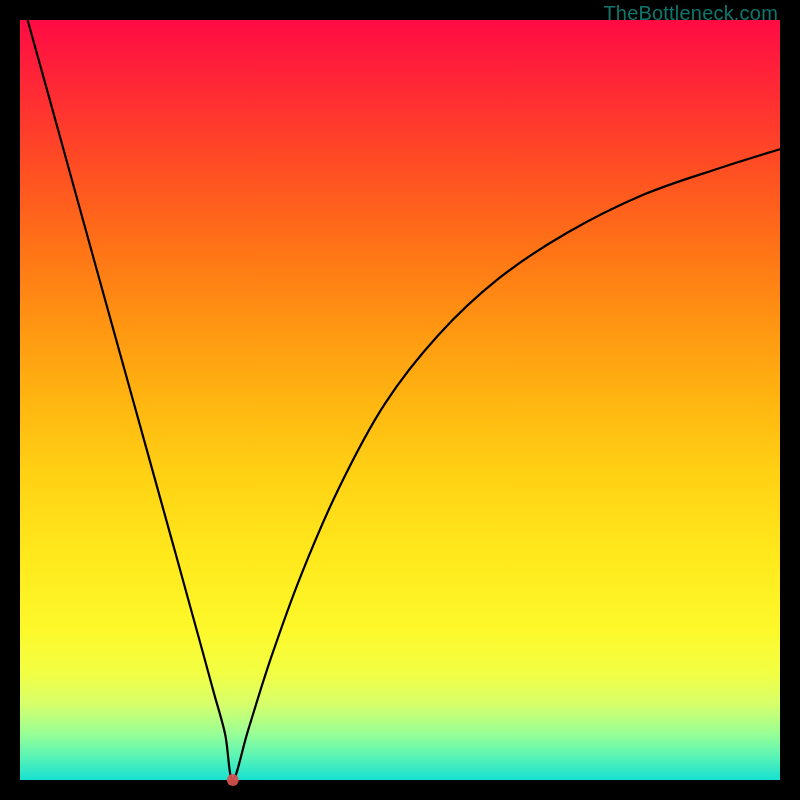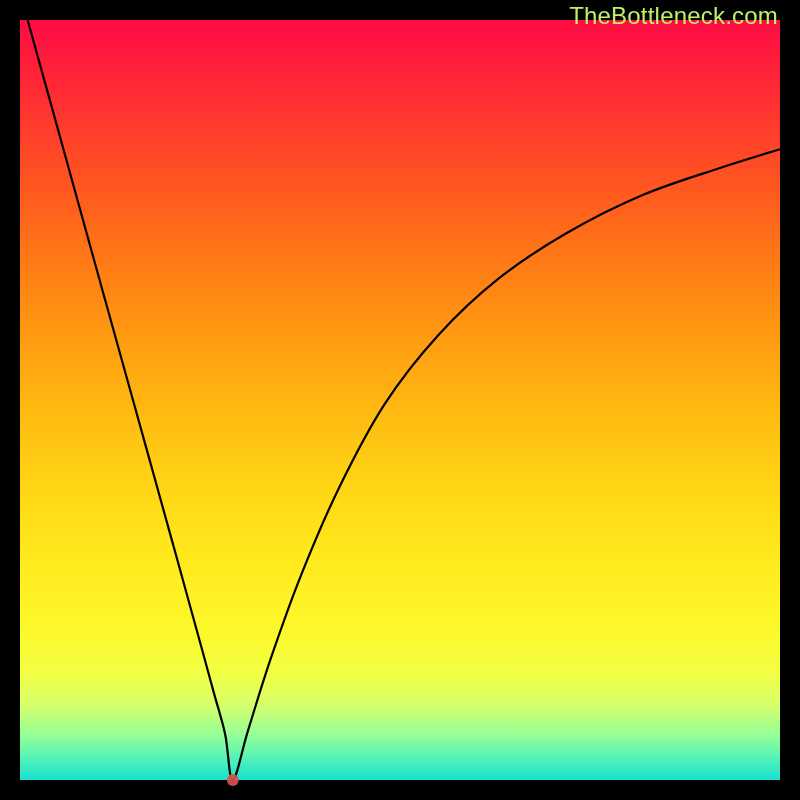--- a/index.html
+++ b/index.html
@@ -40,22 +40,22 @@
       #97ff97 94%,
       #57f3b6 97%,
       #2de6c8 99%,
       #16e1d1 100%
     );
   }
   .watermark {
     position: absolute;
     top: 2px;
     right: 22px;
-    color: #bef264;
-    font-size: 24px;
+    color: #0f766e;
+    font-size: 20px;
     font-weight: 500;
     letter-spacing: 0.2px;
     user-select: none;
   }
   svg.curve {
     position: absolute;
     left: 20px;
     top: 20px;
     width: 760px;
     height: 760px;

